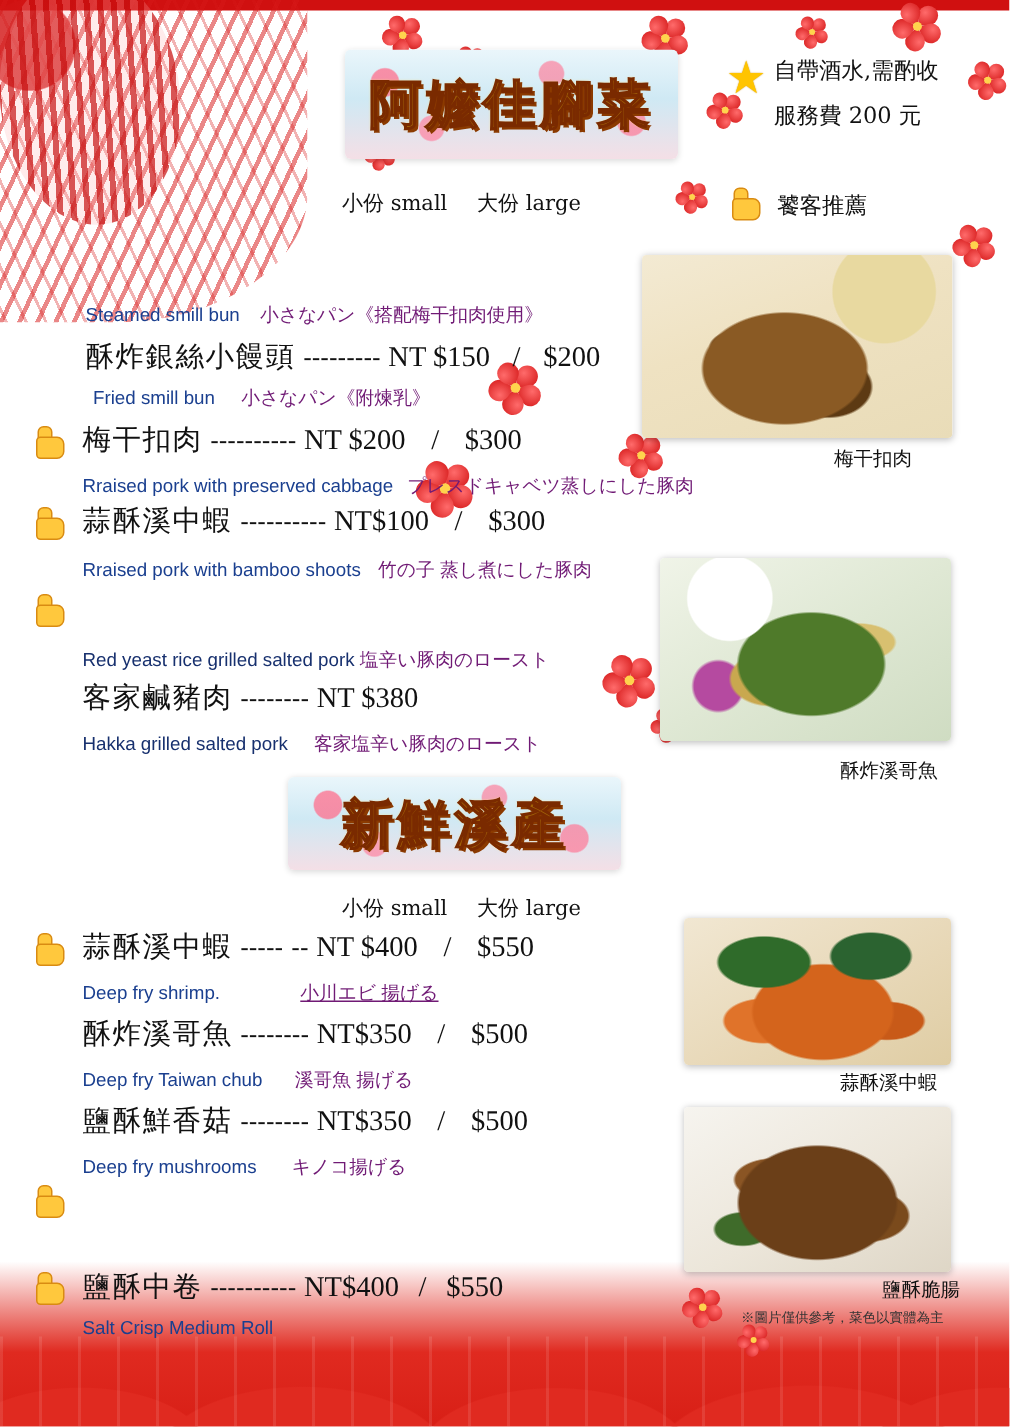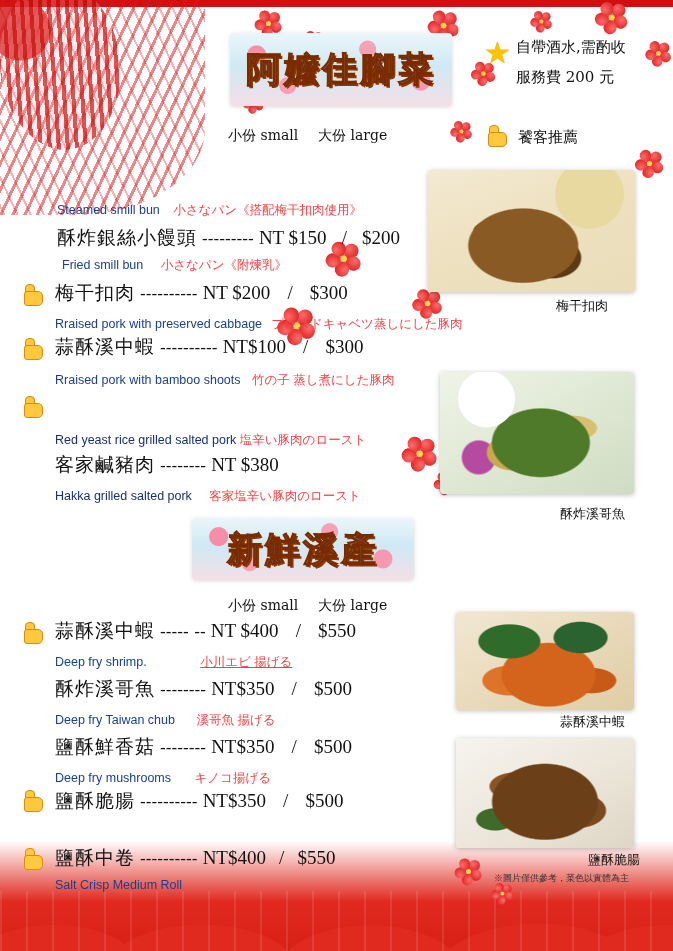--- a/index.html
+++ b/index.html
@@ -108,21 +108,21 @@
       radial-gradient(circle at 62% 22%, rgba(255,120,150,.65) 0 8px, rgba(255,255,255,0) 9px),
       radial-gradient(circle at 86% 66%, rgba(255,120,150,.7) 0 9px, rgba(255,255,255,0) 10px),
       linear-gradient(180deg, #eaf6fb 0%, #cfe9f4 45%, #f4dfe6 100%);
   }
   .banner .banner-text {
     position: relative;
     font-family: "DejaVu Serif", serif;
     font-weight: bold;
     font-size: 35px;
     letter-spacing: 3px;
-    color: #737373;
+    color: #a16207;
     -webkit-text-stroke: 1px #7a2a00;
     text-shadow: 2px 2px 0 #8b3a00, 0 0 2px #ffdf7a;
   }
 
   
   .photo {
     position: absolute;
     border-radius: 3px;
     overflow: hidden;
     box-shadow: 0 1px 5px rgba(0,0,0,.25);
@@ -184,21 +184,21 @@
     font-size: 19px;
     font-family: "Liberation Serif", serif;
   }
   .sub-line {
     position: absolute;
     white-space: nowrap;
     font-size: 12.5px;
     color: #1a3f8f;
     font-family: "Liberation Sans", sans-serif;
   }
-  .sub-line .jp { color: #ef4444; text-align: center; }
+  .sub-line .jp { color: #701a75; text-align: center; }
   .sub-line.dark { color: #17306e; }
   .size-head {
     position: absolute;
     font-size: 14px;
     color: #111;
     font-family: "DejaVu Serif", serif;
     white-space: nowrap;
   }
   .note {
     position: absolute;
@@ -527,27 +527,20 @@
   </div>
   <div class="sub-line" style="left:55px;top:770px;">
     <span>Deep fry mushrooms</span>
     <span class="jp" style="margin-left:20px;">キノコ揚げる</span>
   </div>
 
   <div class="thumb" style="left:22px;top:790px;">
       <div class="up"></div>
       <div class="hand"></div>
     </div>
-  <div class="menu-line" style="left:55px;top:788px;">
-    <span class="zh-name">鹽酥脆腸</span>
-    <span class="dashes">----------</span>
-    <span class="price">NT$350</span>
-    <span class="price" style="margin:0 12px;">/</span>
-    <span class="price">$500</span>
-  </div>
 
   <div class="thumb" style="left:22px;top:848px;">
       <div class="up"></div>
       <div class="hand"></div>
     </div>
   <div class="menu-line" style="left:55px;top:845px;">
     <span class="zh-name">鹽酥中卷</span>
     <span class="dashes">----------</span>
     <span class="price">NT$400</span>
     <span class="price" style="margin:0 8px;">/</span>

